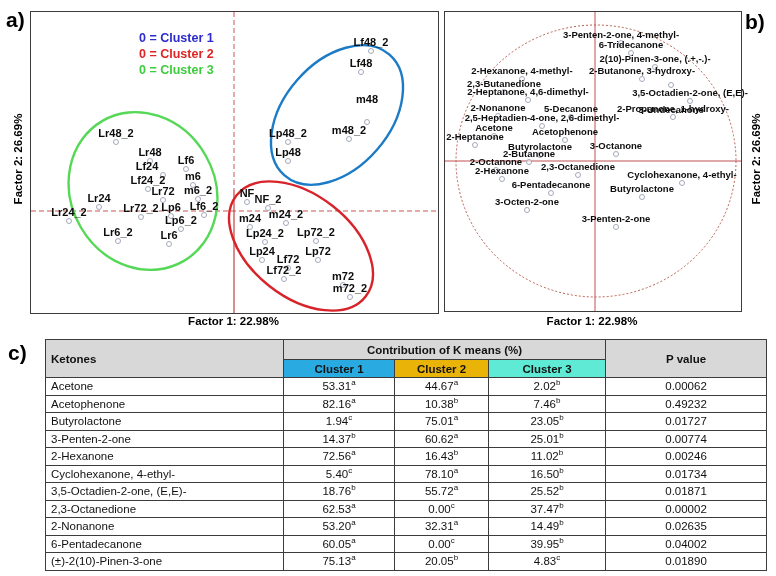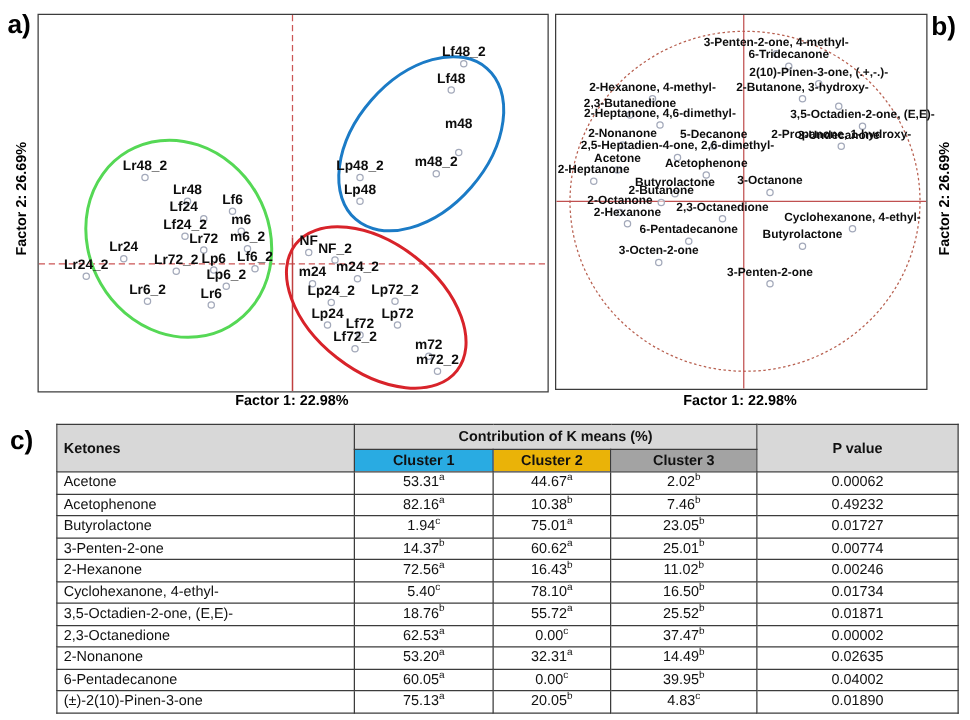--- a/index.html
+++ b/index.html
@@ -41,20 +41,25 @@
 
   <div class="plot" id="plot-a" style="left:30px;top:11px;width:407px;height:301px">
     <svg id="svg-a" width="407" height="301">
         <line x1="0" y1="199" x2="407" y2="199" stroke="#cc5555" stroke-width="1" stroke-dasharray="5,3"></line>
         <line x1="203" y1="0" x2="203" y2="178" stroke="#cc5555" stroke-width="1" stroke-dasharray="5,3"></line>
         <line x1="203" y1="178" x2="203" y2="301" stroke="#c04040" stroke-width="1.2"></line>
         <ellipse cx="0" cy="0" rx="80" ry="53" fill="none" stroke="#1b7bc6" stroke-width="2.4" transform="translate(306,103) rotate(-49)"></ellipse>
         <ellipse cx="0" cy="0" rx="82" ry="51" fill="none" stroke="#d8232a" stroke-width="2.4" transform="translate(270,234) rotate(38)"></ellipse>
         <ellipse cx="0" cy="0" rx="81" ry="72" fill="none" stroke="#55d855" stroke-width="2.4" transform="translate(112,179) rotate(60)"></ellipse>
       </svg>
+    <div class="legend" id="legend-a" style="left:108px;top:18px">
+        <div class="legend-line" style="color: rgb(43, 43, 208);">0 = Cluster 1</div>
+        <div class="legend-line" style="color: rgb(224, 36, 36);">0 = Cluster 2</div>
+        <div class="legend-line" style="color: rgb(62, 204, 62);">0 = Cluster 3</div>
+      </div>
   <div class="pt-label" style="left: 340px; top: 30px;">Lf48_2</div>
       <div class="dot" style="left: 337px; top: 36px;"></div>
       <div class="pt-label" style="left: 330px; top: 51px;">Lf48</div>
       <div class="dot" style="left: 327px; top: 57px;"></div>
       <div class="pt-label" style="left: 336px; top: 87px;">m48</div>
       <div class="dot" style="left: 333px; top: 107px;"></div>
       <div class="pt-label" style="left: 318px; top: 118px;">m48_2</div>
       <div class="dot" style="left: 315px; top: 124px;"></div>
       <div class="pt-label" style="left: 257px; top: 121px;">Lp48_2</div>
       <div class="dot" style="left: 254px; top: 127px;"></div>
@@ -194,21 +199,21 @@
     </colgroup>
     <thead>
       <tr class="h1">
         <th class="hk" rowspan="2">Ketones</th>
         <th colspan="3">Contribution of K means (%)</th>
         <th rowspan="2">P value</th>
       </tr>
       <tr class="h2">
         <th id="ch0" style="background: rgb(41, 171, 226);">Cluster 1</th>
         <th id="ch1" style="background: #eab308;">Cluster 2</th>
-        <th id="ch2" style="background: #a3a3a3;">Cluster 3</th>
+        <th id="ch2" style="background: #5eead4;">Cluster 3</th>
       </tr>
     </thead>
     <tbody id="ktbody">
         <tr>
           <td class="name">Acetone</td>
           <td class="num">53.31<sup>a</sup></td>
           <td class="num">44.67<sup>a</sup></td>
           <td class="num">2.02<sup>b</sup></td>
           <td class="p">0.00062</td>
         </tr>

